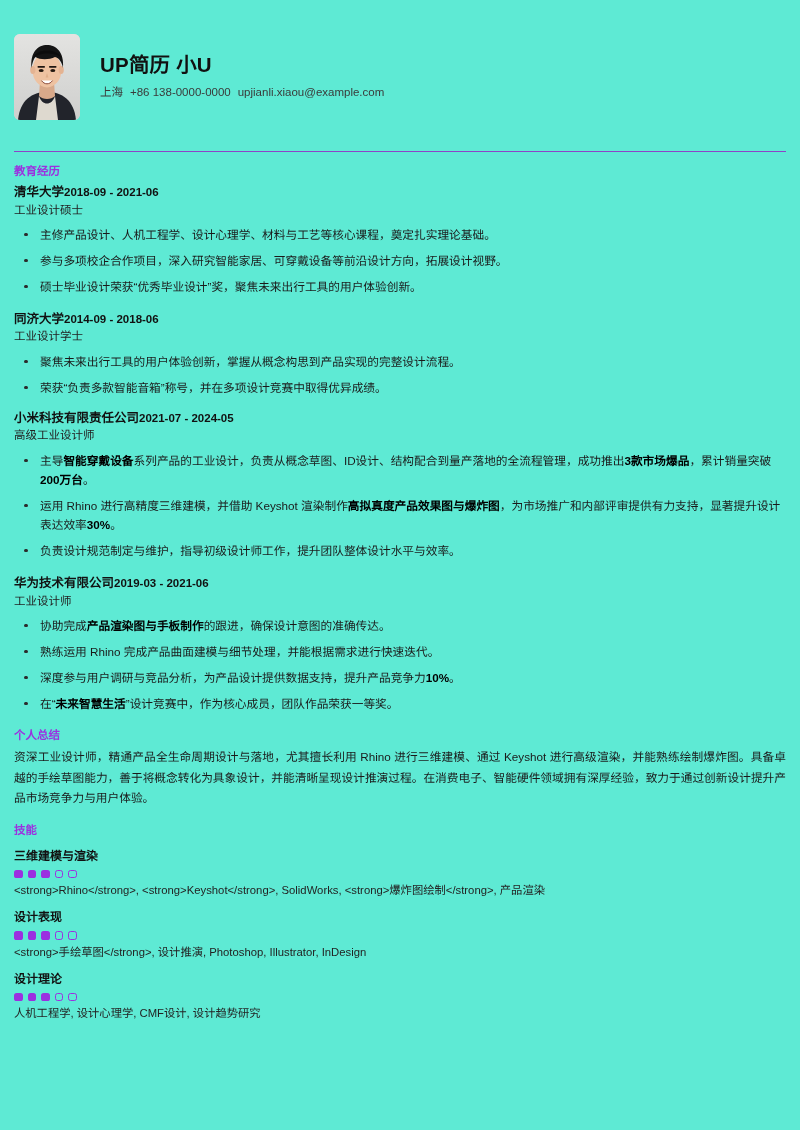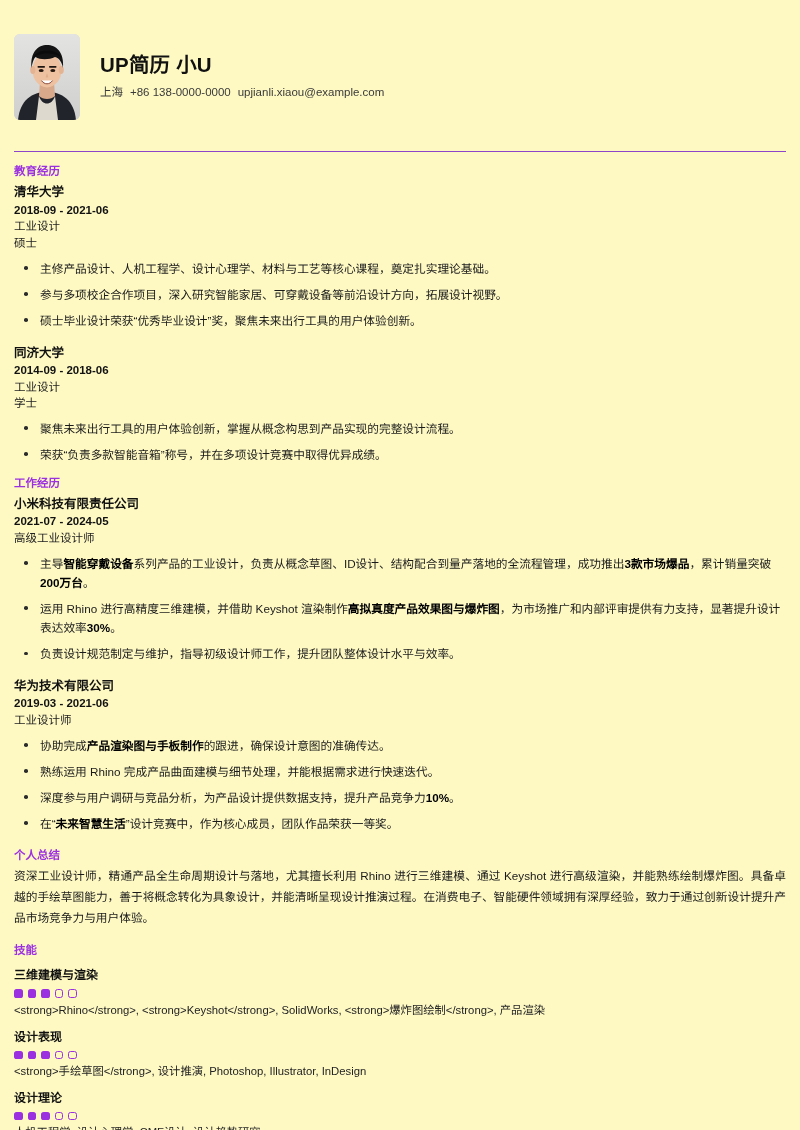--- a/index.html
+++ b/index.html
@@ -11,21 +11,21 @@
   body {
     font-family: "Liberation Sans", "DejaVu Sans", sans-serif;
     color: #1a1a1a;
     -webkit-font-smoothing: antialiased;
   }
   .page {
     position: relative;
     width: 800px;
     height: 1130px;
     margin: 0 auto;
-    background: #fef9c3;
+    background: #5eead4;
     overflow: hidden;
     box-sizing: border-box;
     padding: 0 14px;
   }
 
   
   .header {
     display: flex;
     align-items: center;
     padding-top: 34px;
@@ -82,21 +82,20 @@
   
   .entry { margin-top: 5px; }
   .entry:first-of-type { margin-top: 0; }
   .entry + .entry { margin-top: 14px; }
 
   .entry-row {
     display: flex;
     justify-content: flex-start;
     align-items: baseline;
     line-height: 1.45;
-    flex-direction: column;
   }
   .entry-primary {
     font-size: 12.5px;
     font-weight: 700;
     color: #111111;
   }
   .entry-date {
     font-size: 11.5px;
     font-weight: 700;
     color: #111111;
@@ -256,21 +255,20 @@
         <span class="entry-meta">学士</span>
       </div>
       <ul class="bullets">
         <li>聚焦未来出行工具的用户体验创新，掌握从概念构思到产品实现的完整设计流程。</li>
         <li>荣获“负责多款智能音箱”称号，并在多项设计竞赛中取得优异成绩。</li>
       </ul>
     </div>
   </div>
 
   <div class="section">
-    <div class="section-title">工作经历</div>
 
     <div class="entry">
       <div class="entry-row">
         <span class="entry-primary">小米科技有限责任公司</span>
         <span class="entry-date">2021-07 - 2024-05</span>
       </div>
       <div class="entry-row">
         <span class="entry-secondary">高级工业设计师</span>
       </div>
       <ul class="bullets">

